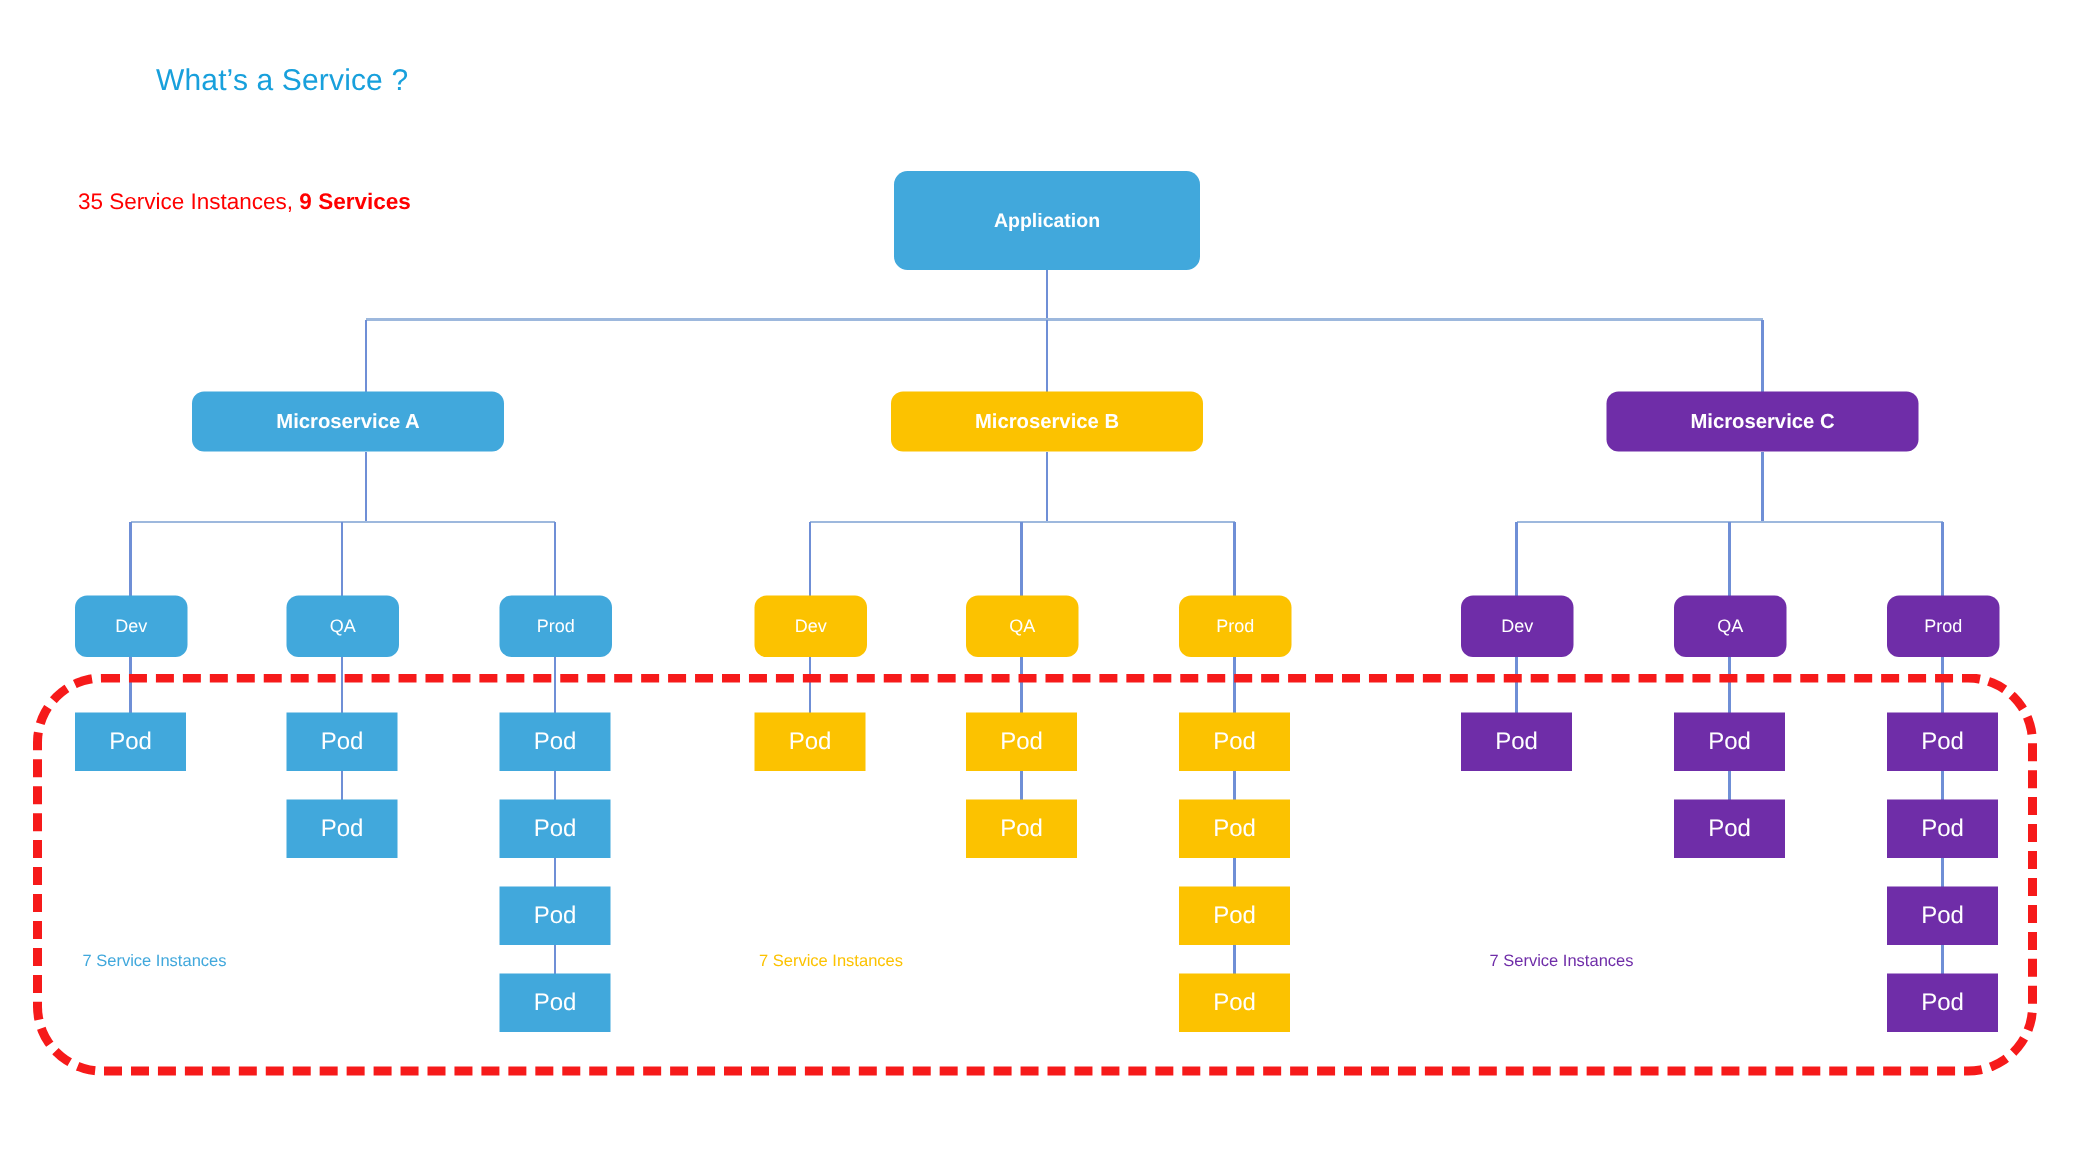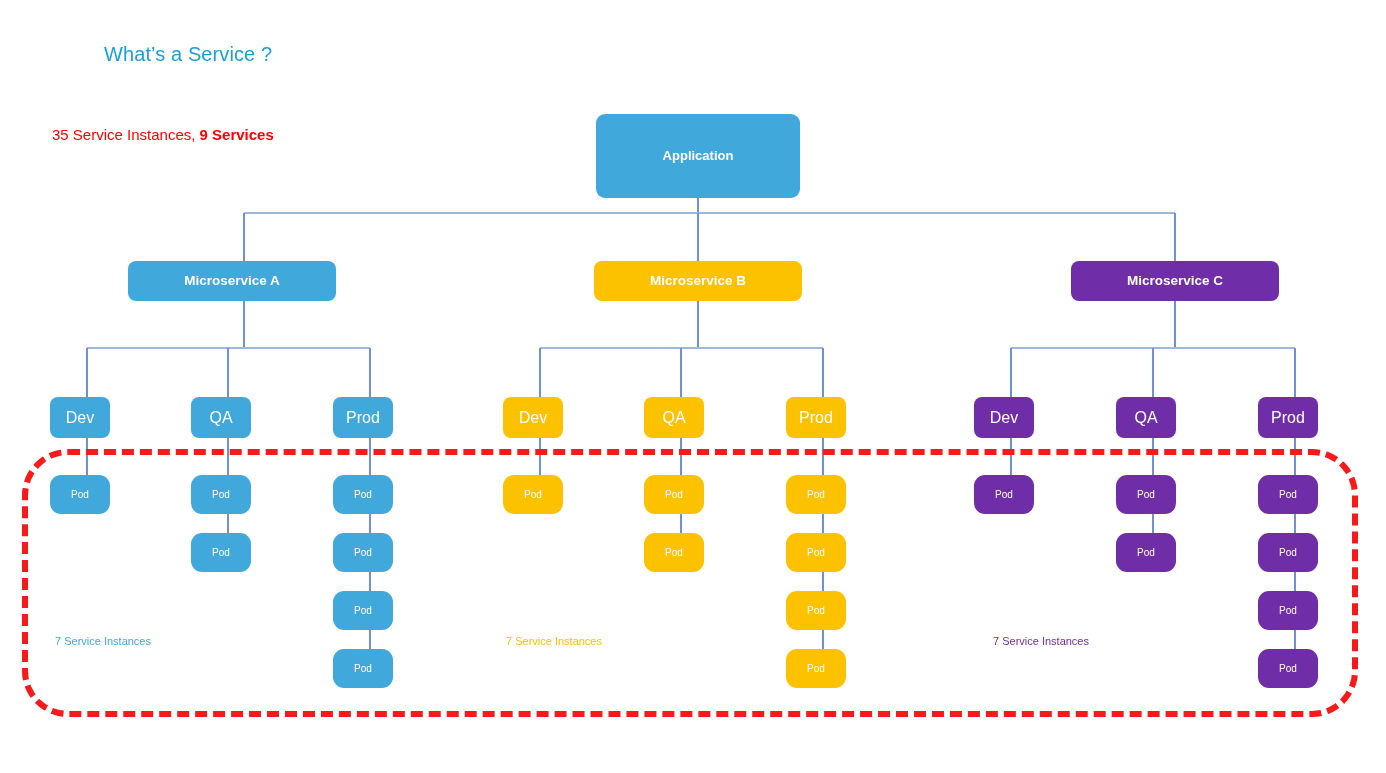--- a/index.html
+++ b/index.html
@@ -57,43 +57,43 @@
     display: flex;
     align-items: center;
     justify-content: center;
     color: #ffffff;
     text-align: center;
     line-height: 1.1;
     user-select: none;
   }
   .node.app {
     width: 204px;
-    height: 84px;
+    height: 66px;
     border-radius: 9px;
     font-size: 13px;
     font-weight: bold;
   }
   .node.micro {
     width: 208px;
     height: 40px;
     border-radius: 8px;
     font-size: 13.5px;
     font-weight: bold;
   }
   .node.env {
-    width: 60px;
+    width: 75px;
     height: 41px;
     border-radius: 8px;
+    font-size: 12px;
+  }
+  .node.pod {
+    width: 74px;
+    height: 39px;
+    border-radius: 0;
     font-size: 16px;
-  }
-  .node.pod {
-    width: 60px;
-    height: 39px;
-    border-radius: 11px;
-    font-size: 10px;
   }
 
   
   .c-blue   { background: #41a8dc; }
   .c-amber  { background: #fcc200; }
   .c-purple { background: #6f2da8; }
 
   
   .group-caption {
     position: absolute;

